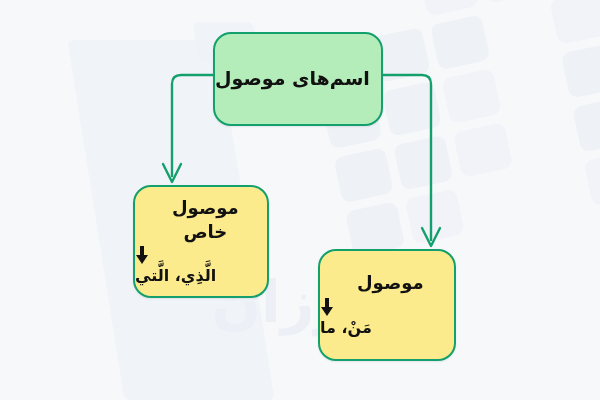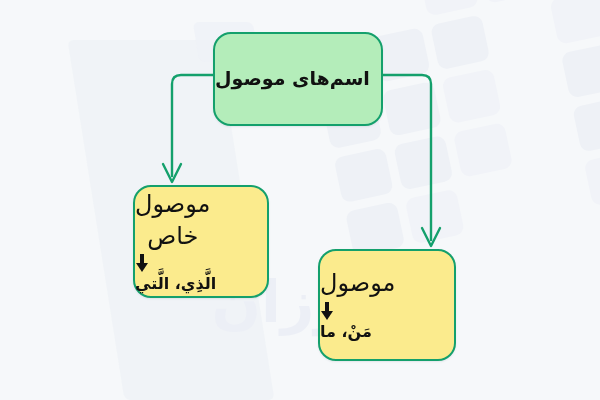--- a/index.html
+++ b/index.html
@@ -136,23 +136,24 @@
   }
   #node-general {
     left: 318px;
     top: 249px;
     width: 138px;
     height: 112px;
     background: #fbeb8d;
   }
 
   .node .head {
-    font-size: 24px;
-    font-weight: 400;
+    font-size: 18px;
+    font-weight: 700;
     line-height: 1.35;
+    margin-left: 37px;
   }
   .node .head span { display: block; }
 
   .node .down-glyph {
     display: block;
     width: 14px;
     height: 20px;
     margin: 1px 0 0 0;
     position: relative;
   }

